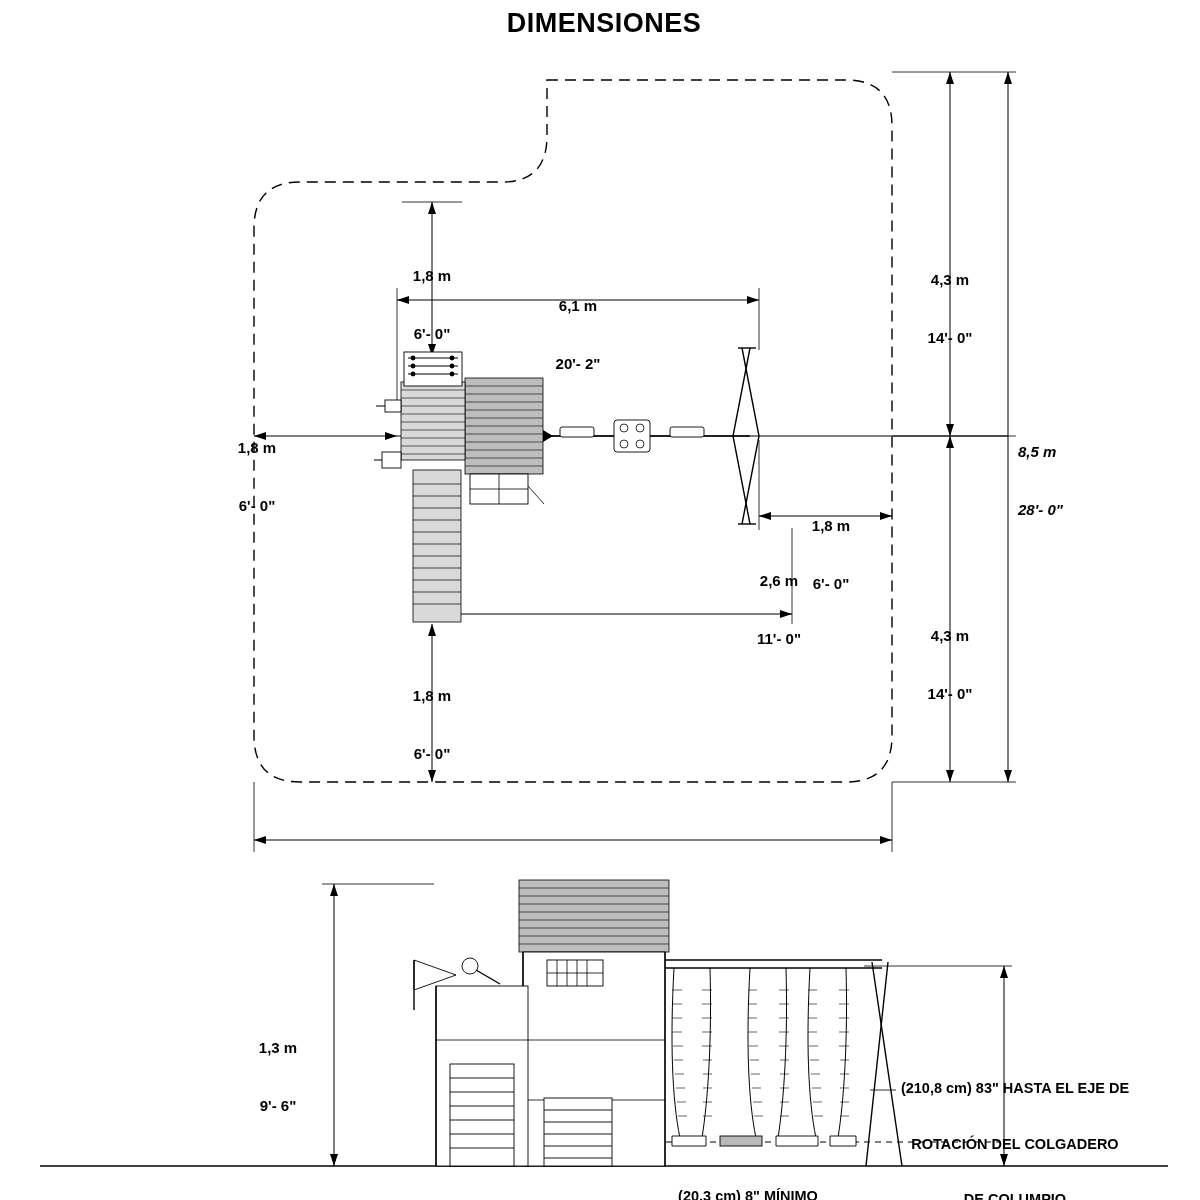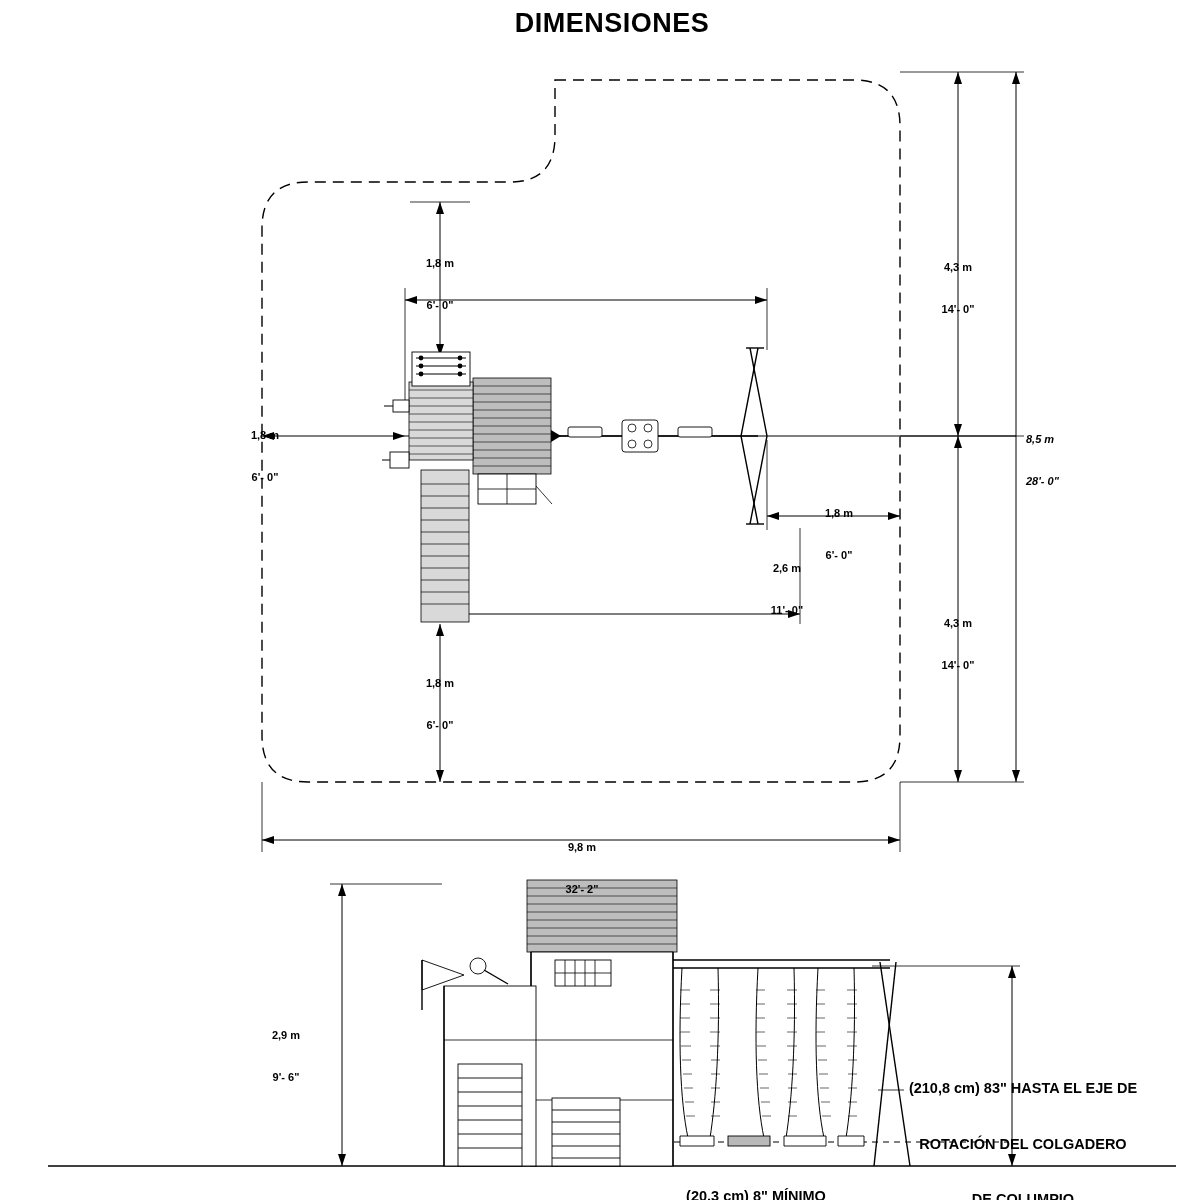--- a/index.html
+++ b/index.html
@@ -4,32 +4,32 @@
 <style>
   html,body{margin:0;padding:0;}
   body{
     width:1200px;height:1200px;
     background:#ffffff;
     font-family:"Liberation Sans", sans-serif;
     color:#000;
     position:relative;
     overflow:hidden;
   }
-  #sheet{position:absolute;left:12px;top:0;width:1001px;height:1200px;}
+  #sheet{position:absolute;left:4px;top:0;width:1001px;height:1200px;}
   .title{
     position:absolute;
     left:0;top:8px;width:1200px;
     text-align:center;
     font-size:27px;
     font-weight:bold;
     letter-spacing:.5px;
   }
   .lbl{
     position:absolute;
-    font-size:11px;
+    font-size:15px;
     font-weight:bold;
     line-height:1.28;
     text-align:center;
     white-space:pre;
   }
   .lbl.left{text-align:left;font-style:italic;}
   .lbl.small{font-size:14.5px;}
   .lbl span{display:block;}
   svg{position:absolute;left:0;top:0;}
   .ln{stroke:#000;stroke-width:1;fill:none;}
@@ -296,20 +296,24 @@
     <rect x="716" y="1136" width="42" height="10" fill="#b9b9b9" stroke="#000" stroke-width=".9"></rect>
     <path class="wht" d="M772 1136 h42 v10 h-42 z"></path>
     <path class="wht" d="M826 1136 h26 v10 h-26 z"></path>
   </svg>
 
   <div class="lbl" style="left:350px;top:228px;width:156px;">
     <span>1,8 m</span>
     <span>6'- 0"</span>
   </div>
 
+  <div class="lbl" style="left:496px;top:258px;width:156px;">
+    <span>6,1 m</span>
+    <span>20'- 2"</span>
+  </div>
 
   <div class="lbl" style="left:880px;top:232px;width:132px;">
     <span>4,3 m</span>
     <span>14'- 0"</span>
   </div>
 
   <div class="lbl" style="left:188px;top:400px;width:130px;">
     <span>1,8 m</span>
     <span>6'- 0"</span>
   </div>
@@ -332,27 +336,23 @@
   <div class="lbl" style="left:880px;top:588px;width:132px;">
     <span>4,3 m</span>
     <span>14'- 0"</span>
   </div>
 
   <div class="lbl" style="left:352px;top:648px;width:152px;">
     <span>1,8 m</span>
     <span>6'- 0"</span>
   </div>
 
-  <div class="lbl" style="left:492px;top:812px;width:156px;">
-    <span>9,8 m</span>
-    <span>32'- 2"</span>
-  </div>
 
   <div class="lbl" style="left:222px;top:1000px;width:104px;">
-    <span>2,9 m</span>
+    <span>1,3 m</span>
     <span>9'- 6"</span>
   </div>
 
   <div class="lbl small" style="left:886px;top:1042px;width:250px;text-align:center;">
     <span>(210,8 cm) 83" HASTA EL EJE DE</span>
     <span>ROTACIÓN DEL COLGADERO</span>
     <span>DE COLUMPIO</span>
   </div>
 
   <div class="lbl small" style="left:614px;top:1150px;width:260px;">

